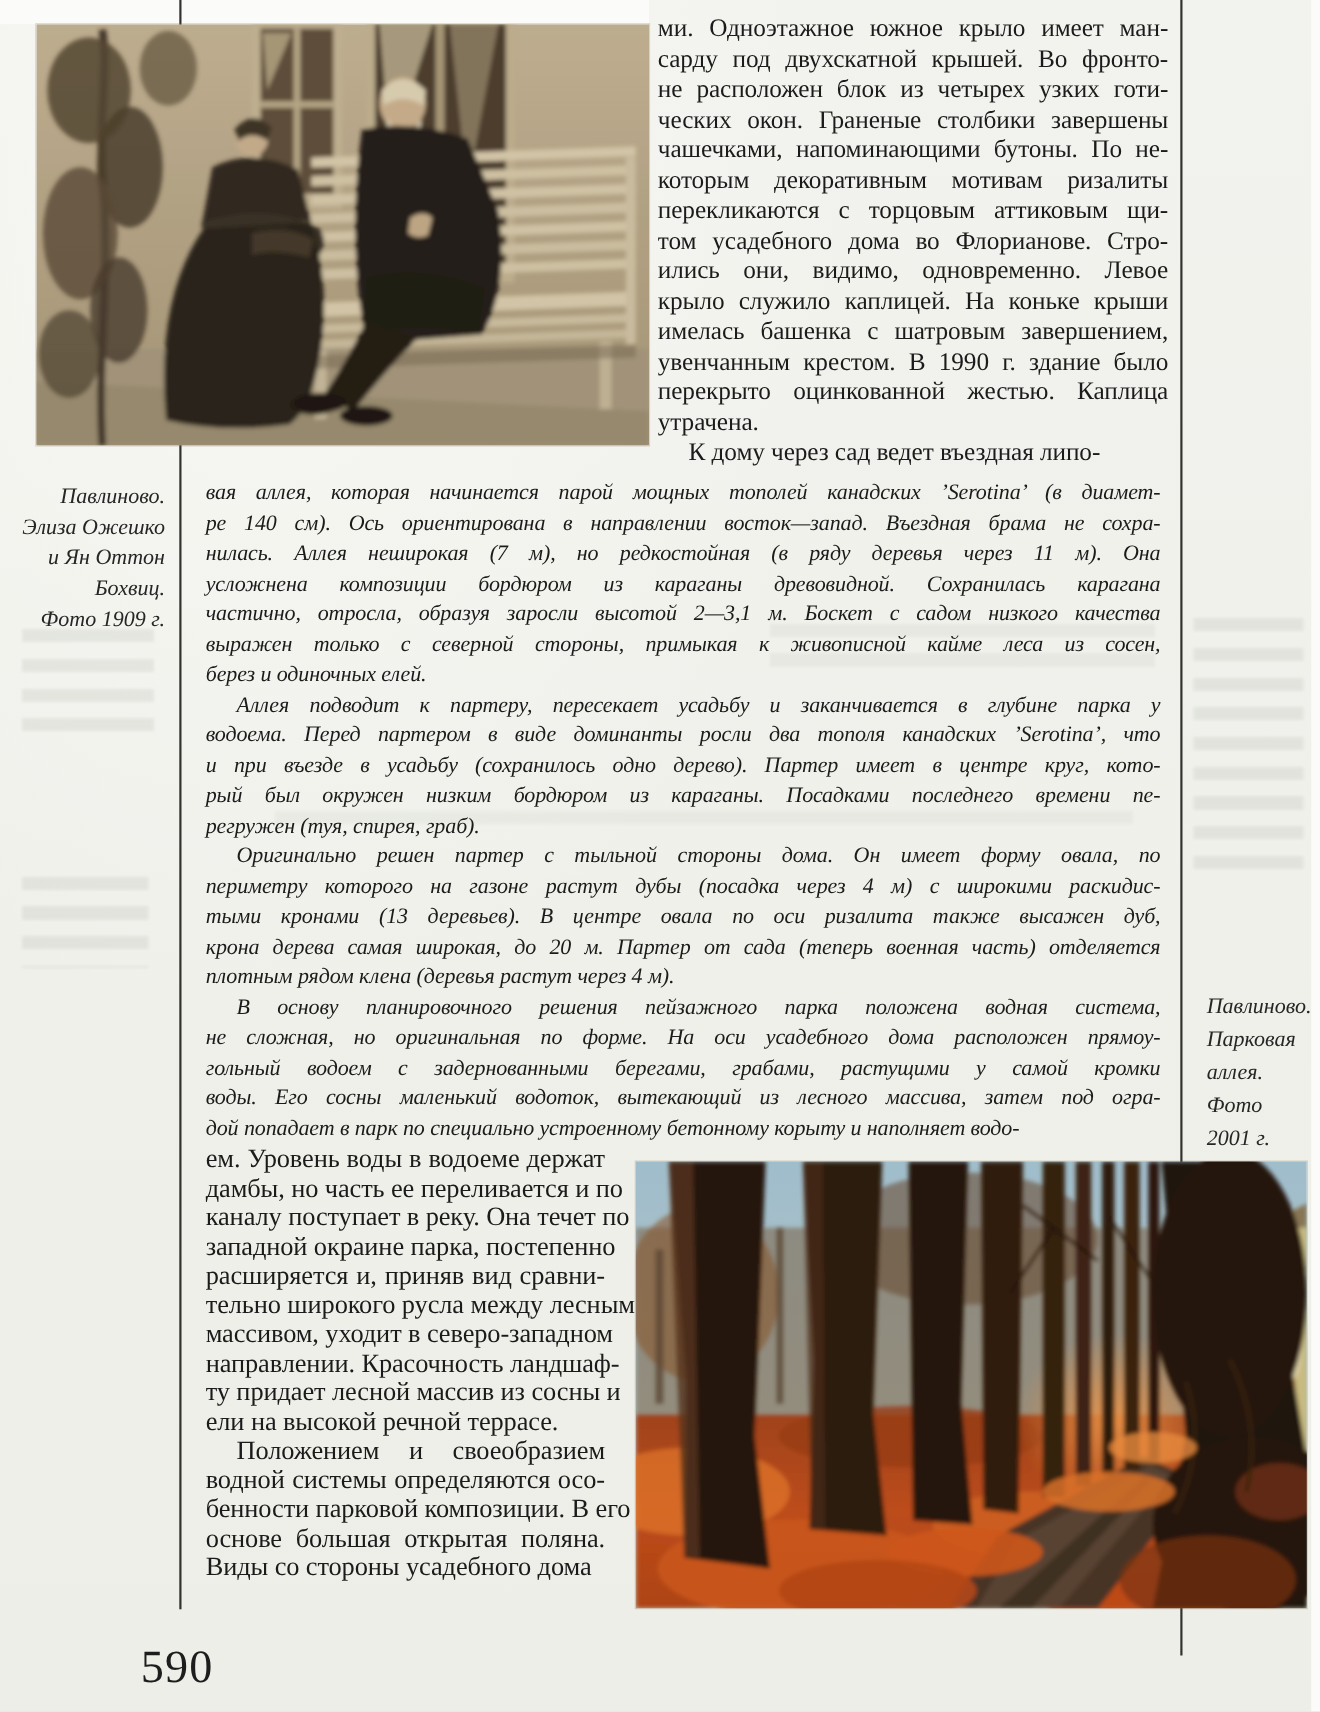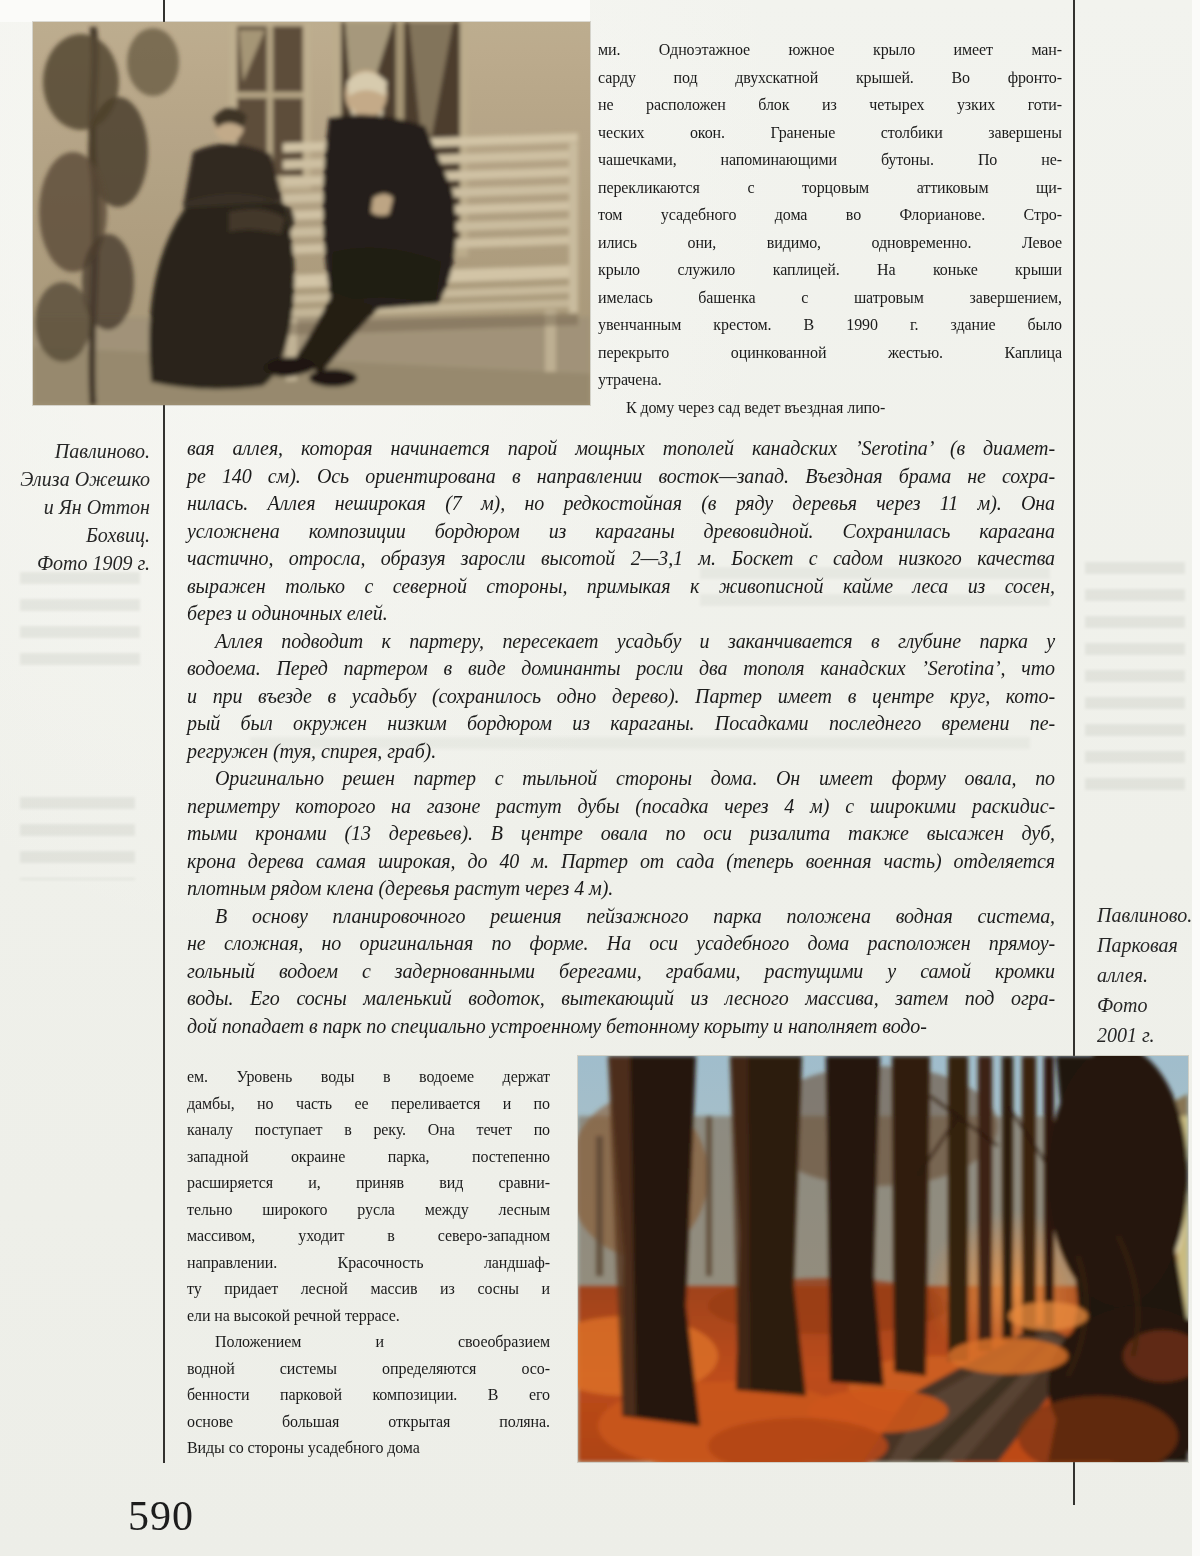--- a/index.html
+++ b/index.html
@@ -19,23 +19,23 @@
   .photo { position:absolute; z-index:2; margin:0; padding:0; box-shadow:0 0 0 1px rgba(120,110,90,.25); }
   .photo-top    { left:33px;  top:22px;   width:557px; height:383px; }
   .photo-bottom { left:578px; top:1056px; width:610px; height:406px; }
   .photo svg { display:block; width:100%; height:100%; }
 
   .textcol { position:absolute; z-index:1; }
   .tline { text-align:justify; text-align-last:justify; white-space:nowrap; letter-spacing:-0.1px; }
   .para .tline:last-child { text-align-last:left; }
   .para.indent .tline:first-child { text-indent:28px; }
 
-  .col-right { left:598px; top:36px;  width:464px; font-size:16px; line-height:27.5px; }
+  .col-right { left:598px; top:12px;  width:464px; font-size:23px; line-height:27.5px; }
   .col-main  { left:187px; top:435px; width:868px; font-size:20px; line-height:27.5px;font-style:italic; }
-  .col-left  { left:187px; top:1064px; width:363px; font-size:16px; line-height:26.5px; }
+  .col-left  { left:187px; top:1041px; width:363px; font-size:24px; line-height:26.5px; }
 
   .caption { position:absolute; z-index:1; font-style:italic; font-size:20px; color:#262626; }
   .caption-left  { left:10px;  top:437px; width:140px; text-align:right; line-height:28px; }
   .caption-right { left:1097px; top:900px; width:100px; text-align:left; line-height:30px; }
   .cap-line { display:block; }
 
   .page-number { position:absolute; left:128px; top:1492px; font-size:42px; letter-spacing:1px; color:#1d1d1d; z-index:1; }
 
   
   .smudge {
@@ -153,20 +153,21 @@
       <div class="cap-line">Фото 1909 г.</div>
     </div>
 
   <div class="textcol col-right">
       <div class="para">
         <div class="tline">ми. Одноэтажное южное крыло имеет ман-</div>
         <div class="tline">сарду под двухскатной крышей. Во фронто-</div>
         <div class="tline">не расположен блок из четырех узких готи-</div>
         <div class="tline">ческих окон. Граненые столбики завершены</div>
         <div class="tline">чашечками, напоминающими бутоны. По не-</div>
+        <div class="tline">которым декоративным мотивам ризалиты</div>
         <div class="tline">перекликаются с торцовым аттиковым щи-</div>
         <div class="tline">том усадебного дома во Флорианове. Стро-</div>
         <div class="tline">ились они, видимо, одновременно. Левое</div>
         <div class="tline">крыло служило каплицей. На коньке крыши</div>
         <div class="tline">имелась башенка с шатровым завершением,</div>
         <div class="tline">увенчанным крестом. В 1990 г. здание было</div>
         <div class="tline">перекрыто оцинкованной жестью. Каплица</div>
         <div class="tline">утрачена.</div>
       </div>
       <div class="para indent">
@@ -187,21 +188,21 @@
         <div class="tline">Аллея подводит к партеру, пересекает усадьбу и заканчивается в глубине парка у</div>
         <div class="tline">водоема. Перед партером в виде доминанты росли два тополя канадских ’Serotina’, что</div>
         <div class="tline">и при въезде в усадьбу (сохранилось одно дерево). Партер имеет в центре круг, кото-</div>
         <div class="tline">рый был окружен низким бордюром из караганы. Посадками последнего времени пе-</div>
         <div class="tline">регружен (туя, спирея, граб).</div>
       </div>
       <div class="para indent">
         <div class="tline">Оригинально решен партер с тыльной стороны дома. Он имеет форму овала, по</div>
         <div class="tline">периметру которого на газоне растут дубы (посадка через 4 м) с широкими раскидис-</div>
         <div class="tline">тыми кронами (13 деревьев). В центре овала по оси ризалита также высажен дуб,</div>
-        <div class="tline">крона дерева самая широкая, до 40 м. Партер от сада (теперь военная часть) отделяется</div>
+        <div class="tline">крона дерева самая широкая, до 20 м. Партер от сада (теперь военная часть) отделяется</div>
         <div class="tline">плотным рядом клена (деревья растут через 4 м).</div>
       </div>
       <div class="para indent">
         <div class="tline">В основу планировочного решения пейзажного парка положена водная система,</div>
         <div class="tline">не сложная, но оригинальная по форме. На оси усадебного дома расположен прямоу-</div>
         <div class="tline">гольный водоем с задернованными берегами, грабами, растущими у самой кромки</div>
         <div class="tline">воды. Его сосны маленький водоток, вытекающий из лесного массива, затем под огра-</div>
         <div class="tline">дой попадает в парк по специально устроенному бетонному корыту и наполняет водо-</div>
       </div>
     </div>

